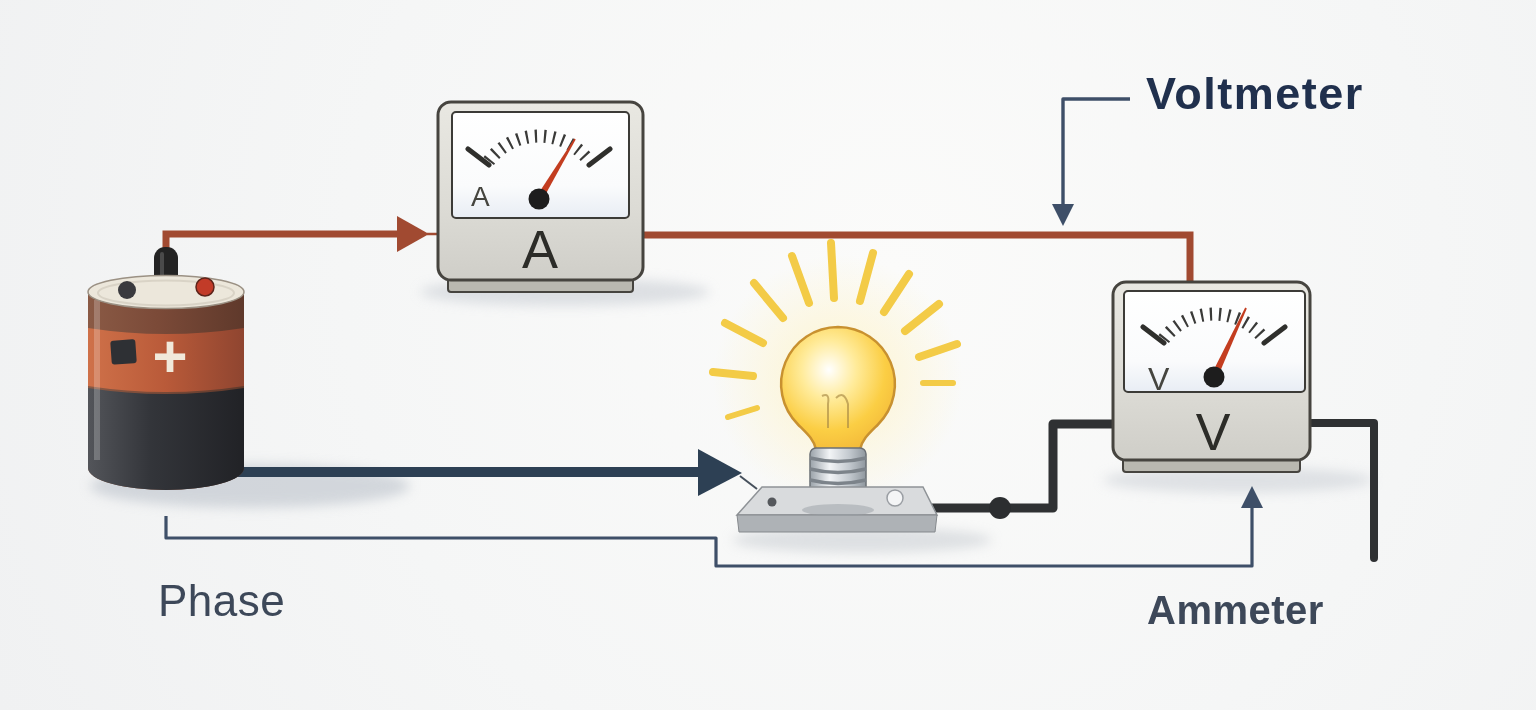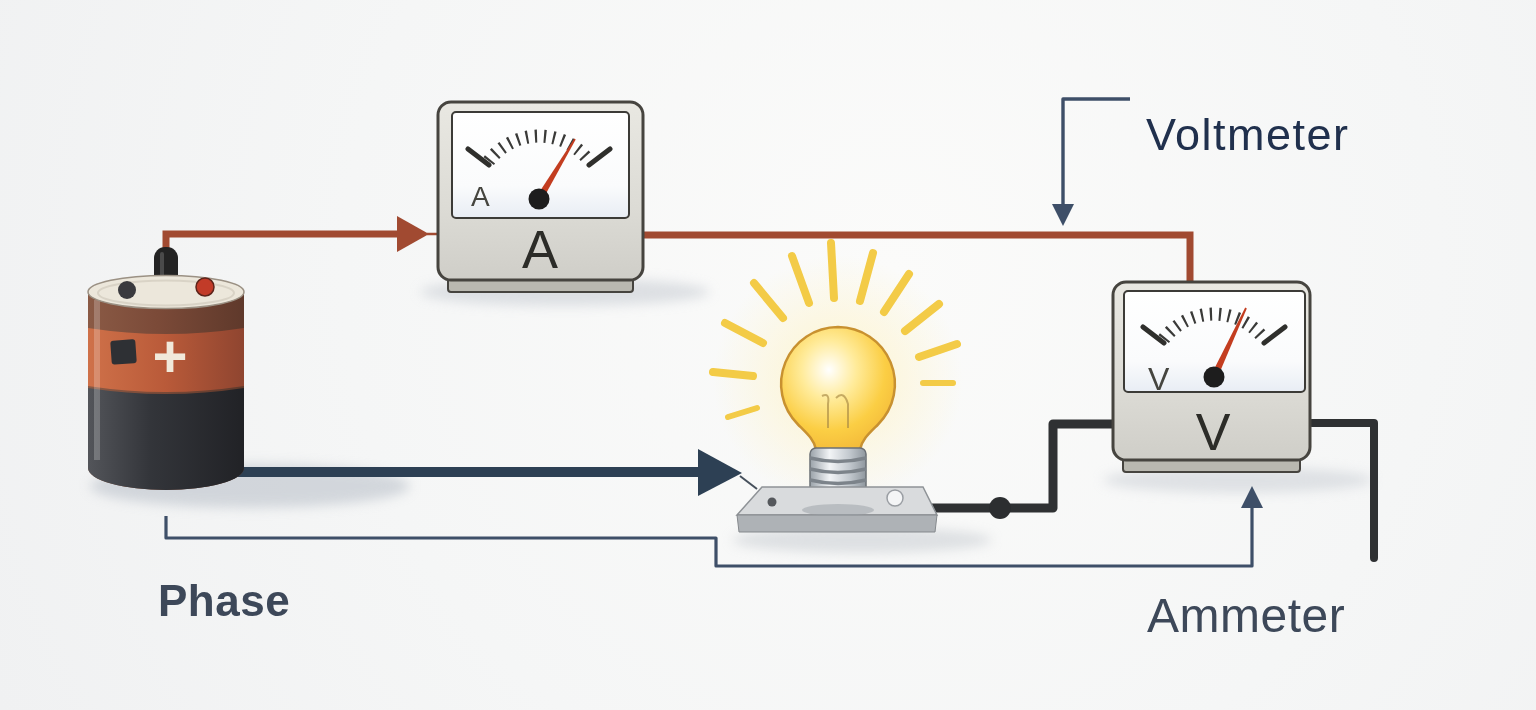--- a/index.html
+++ b/index.html
@@ -3,24 +3,24 @@
 <meta charset="utf-8">
 <style>
   html,body{margin:0;padding:0;background:#eef0f1;}
   .canvas{
     position:relative;width:1536px;height:710px;overflow:hidden;
     background:radial-gradient(circle at 58% 38%, #fbfbfa 0%, #f5f6f6 55%, #f0f1f2 100%);
     font-family:"Liberation Sans", sans-serif;
   }
   .canvas svg{position:absolute;left:0;top:0;}
   .lbl{position:absolute;color:#3d4859;letter-spacing:.5px;white-space:nowrap;}
-  .lbl-voltmeter{left:1146px;top:68px;font-size:45px;font-weight:400;color:#20304d;letter-spacing:1.5px;margin-top:41px;}
-  .lbl-phase{left:158px;top:576px;font-size:44px;font-weight:700;}
+  .lbl-voltmeter{left:1146px;top:68px;font-size:45px;font-weight:700;color:#20304d;letter-spacing:1.5px;}
+  .lbl-phase{left:158px;top:576px;font-size:44px;font-weight:400;}
   .lbl-load{left:772px;top:596px;font-size:44px;font-weight:400;}
-  .lbl-ammeter{left:1147px;top:588px;font-size:48px;font-weight:400;text-align:right;}
+  .lbl-ammeter{left:1147px;top:588px;font-size:40px;font-weight:700;text-align:right;}
   svg text{font-family:"Liberation Sans", sans-serif;}
 </style>
 </head>
 <body>
 
 <div class="canvas">
 <svg width="1536" height="710" viewBox="0 0 1536 710">
   <defs>
     <filter id="soft" x="-40%" y="-40%" width="180%" height="180%">
           <feGaussianBlur stdDeviation="6"></feGaussianBlur>

